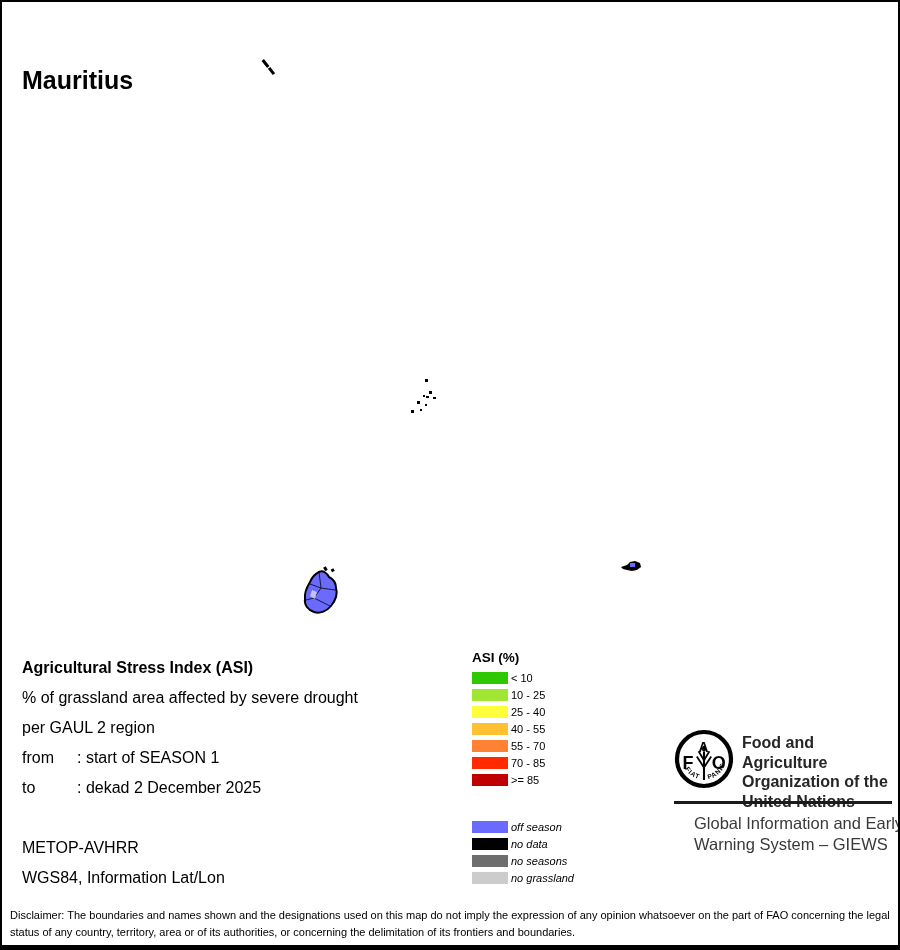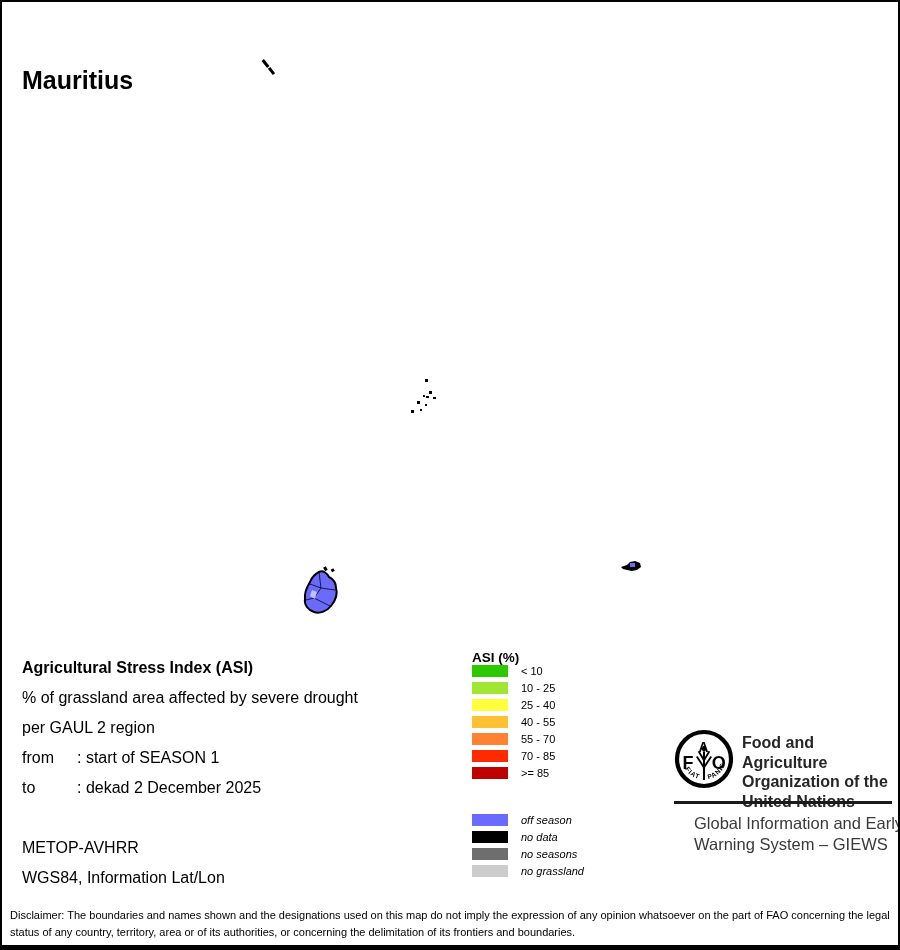--- a/index.html
+++ b/index.html
@@ -26,24 +26,25 @@
     position:absolute;left:20px;top:651px;
     font-size:16px;line-height:30px;
   }
   .info .heading{font-weight:bold;}
   .flabel{display:inline-block;width:55px;}
   .spacer{height:30px;}
   
   .legend{position:absolute;left:470px;top:648px;}
   .legend-title{
     font-size:13.5px;font-weight:bold;
+    margin-bottom:7px;
   }
   .lrow{display:flex;align-items:center;height:12px;margin-bottom:5px;}
   .swatch{width:36px;height:12px;display:inline-block;flex:0 0 36px;}
-  .llabel{font-size:11px;padding-left:13px;white-space:nowrap;}
+  .llabel{font-size:11px;padding-left:3px;white-space:nowrap;}
   .legend-extra{margin-top:35px;font-style:italic;}
   
   .fao-logo{position:absolute;left:672px;top:727px;width:60px;height:60px;}
   .fao-name{
     position:absolute;left:740px;top:731px;width:150px;
     font-size:16px;font-weight:bold;line-height:1.23;color:#262626;
   }
   .brand-rule{position:absolute;left:672px;top:799px;width:218px;height:3px;background:#1a1a1a;}
   .giews{
     position:absolute;left:672px;top:811px;width:210px;

